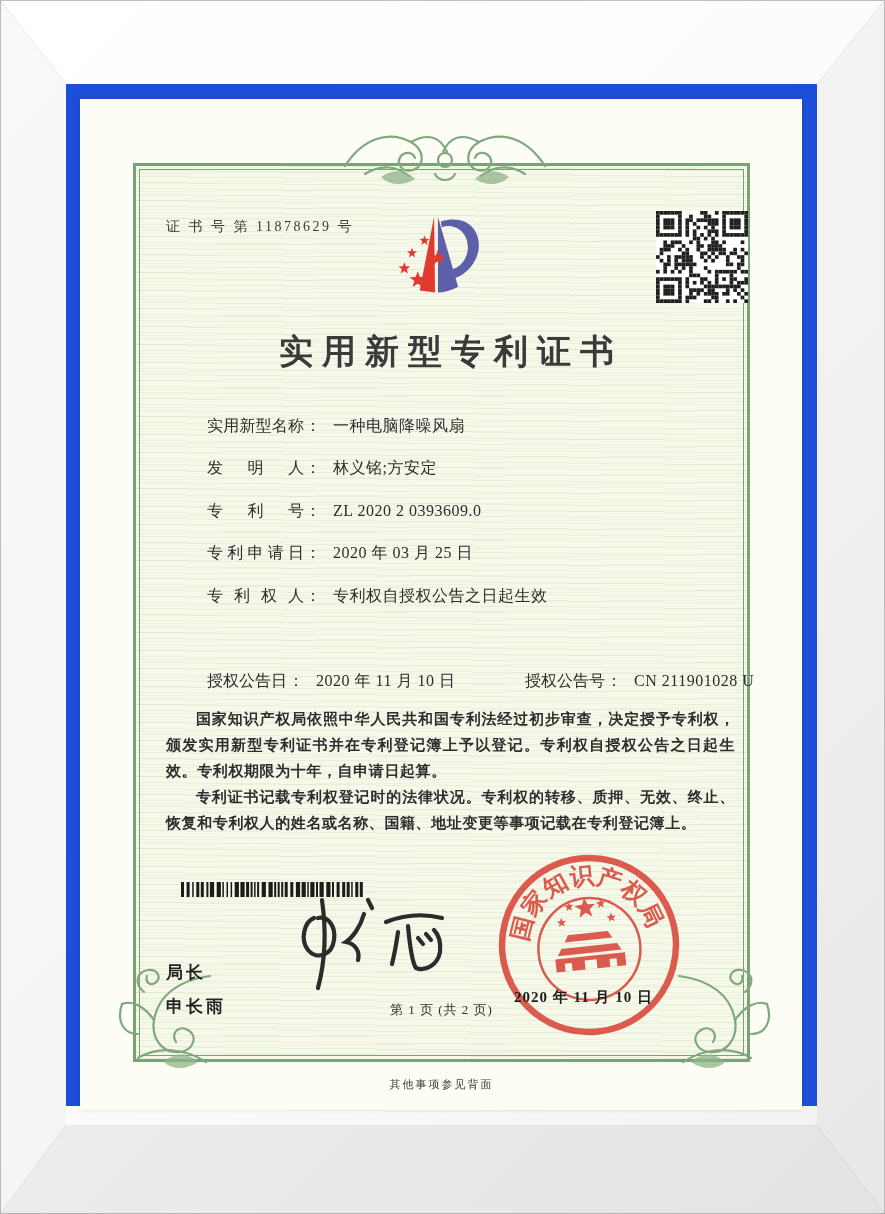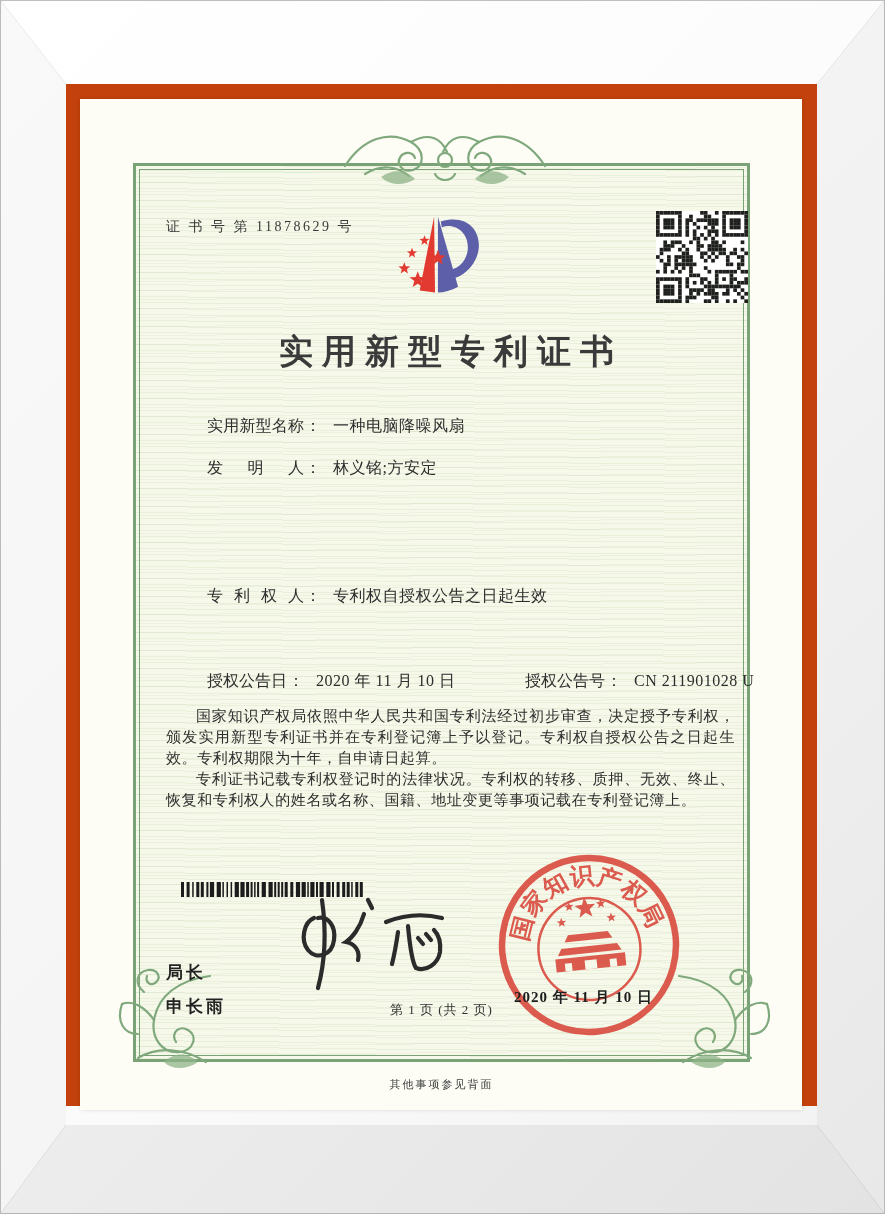--- a/index.html
+++ b/index.html
@@ -1,39 +1,39 @@
 <!DOCTYPE html>
 <html><head>
 <meta charset="utf-8">
 <style>
   html,body{margin:0;padding:0;background:#e9e9e9;}
   .stage{position:relative;width:885px;height:1214px;font-family:"Liberation Serif","DejaVu Serif",serif;overflow:hidden;}
   
   .frame{position:absolute;inset:0;background:linear-gradient(135deg,#ffffff 0%,#fbfbfb 55%,#f1f1f1 100%);border:1px solid #bfbfbf;box-sizing:border-box;}
   .bevel{position:absolute;inset:0;pointer-events:none;}
-  .mat{position:absolute;left:66px;top:84px;width:751px;height:1022px;background:#c2410c;}
+  .mat{position:absolute;left:66px;top:84px;width:751px;height:1022px;background:#1d4ed8;}
   .paper{position:absolute;left:14px;top:15px;width:722px;height:1011px;background:#fdfdf6;box-shadow:0 0 4px rgba(0,0,0,.12);}
   
   .cert{position:absolute;left:53px;top:64px;width:617px;height:899px;box-sizing:border-box;
         border:3px solid #79a377;
         background:
           repeating-linear-gradient(0.6deg, rgba(140,178,118,.13) 0 1px, transparent 1px 6px),
           repeating-linear-gradient(-0.6deg, rgba(140,178,118,.09) 0 1px, transparent 1px 9px),
           #f6f8e9;}
   .cert::before{content:"";position:absolute;inset:3px;border:1px solid #79a377;pointer-events:none;}
   .abs{position:absolute;}
   
   .cert-no{left:30px;top:52px;font-size:14px;letter-spacing:2.5px;color:#3a3a3a;}
   .title{left:0;right:0;top:163px;text-align:center;font-size:34px;font-weight:600;letter-spacing:9px;color:#3a3a3a;padding-left:19px;}
   .frow{left:30px;font-size:16px;color:#2e2e2e;white-space:nowrap;margin-left:41px;}
   .flabel{display:inline-block;width:97px;text-align:justify;text-align-last:justify;}
   .fvalue{margin-left:12px;letter-spacing:.5px;}
   .colon{margin-left:1px;}
   .grant2{position:absolute;left:318px;top:0;}
-  .paras{left:30px;top:540px;width:569px;font-size:15px;line-height:21px;color:#2e2e2e;text-align:justify;}
+  .paras{left:30px;top:540px;width:569px;font-size:15px;line-height:26px;color:#2e2e2e;text-align:justify;font-weight:bold;}
   .paras p{margin:0;text-indent:2em;letter-spacing:.6px;}
   .signer{left:30px;font-family:"Liberation Sans","DejaVu Sans",sans-serif;font-size:17px;font-weight:600;letter-spacing:3px;color:#222;margin-top:19px;}
   .seal-date{left:378px;top:822px;width:170px;font-size:15px;font-weight:600;letter-spacing:1px;color:#1d1d1d;white-space:nowrap;}
   .pageno{left:0;right:0;top:835px;text-align:center;font-size:13px;letter-spacing:1px;color:#333;}
   .backnote{position:absolute;left:53px;top:978px;width:617px;text-align:center;font-size:11px;letter-spacing:2px;color:#3c3c3c;}
   .seal-char{font-size:24px;font-weight:700;fill:#d8463a;font-family:"Liberation Serif",serif;}
   .green-stroke{stroke:#7fa87c;fill:none;stroke-width:2.2;stroke-linecap:round;}
   .green-fill{fill:#8db387;opacity:.75;}
 </style>
 </head>
@@ -414,20 +414,26 @@
           </svg>
 
         <div class="abs title">实用新型专利证书</div>
 
         <div class="abs frow" style="top:250px">
           <span class="flabel">实用新型名称</span><span class="colon">：</span><span class="fvalue">一种电脑降噪风扇</span>
         </div>
         <div class="abs frow" style="top:292px">
           <span class="flabel">发明人</span><span class="colon">：</span><span class="fvalue">林义铭;方安定</span>
         </div>
+        <div class="abs frow" style="top:335px">
+          <span class="flabel">专利号</span><span class="colon">：</span><span class="fvalue">ZL 2020 2 0393609.0</span>
+        </div>
+        <div class="abs frow" style="top:377px">
+          <span class="flabel">专利申请日</span><span class="colon">：</span><span class="fvalue">2020 年 03 月 25 日</span>
+        </div>
         <div class="abs frow" style="top:420px">
           <span class="flabel">专利权人</span><span class="colon">：</span><span class="fvalue">专利权自授权公告之日起生效</span>
         </div>
         <div class="abs frow" style="top:505px">
           <span>授权公告日</span><span class="colon">：</span><span class="fvalue">2020 年 11 月 10 日</span>
           <span class="grant2">
             <span>授权公告号</span><span class="colon">：</span><span class="fvalue">CN 211901028 U</span>
           </span>
         </div>
 

